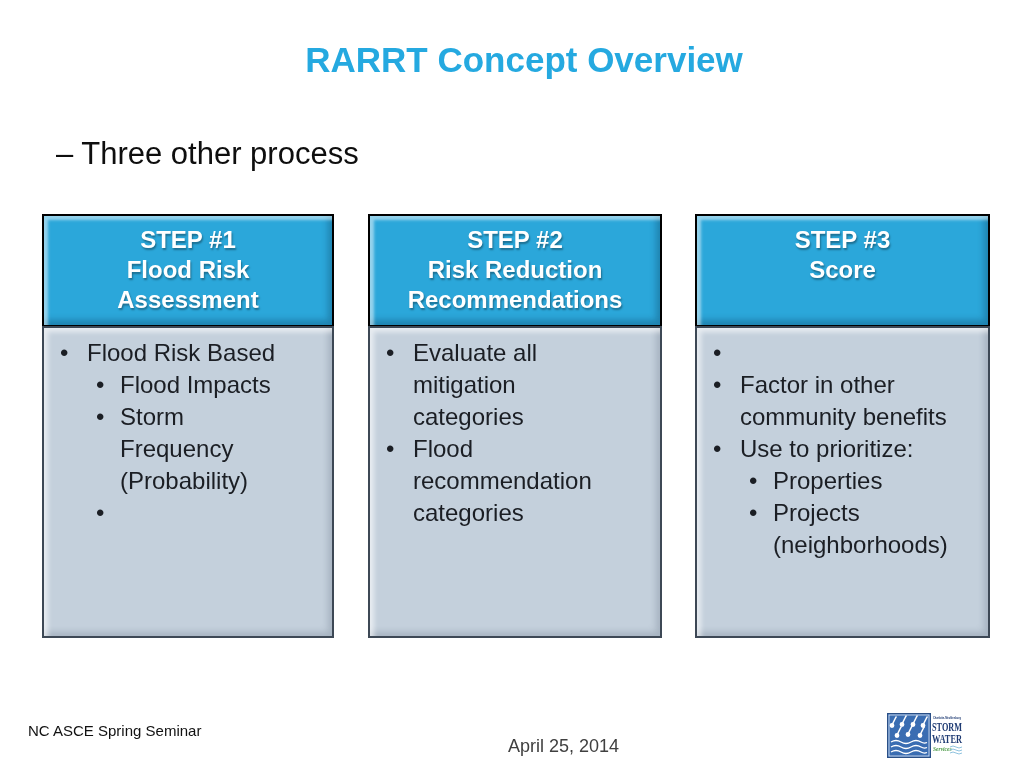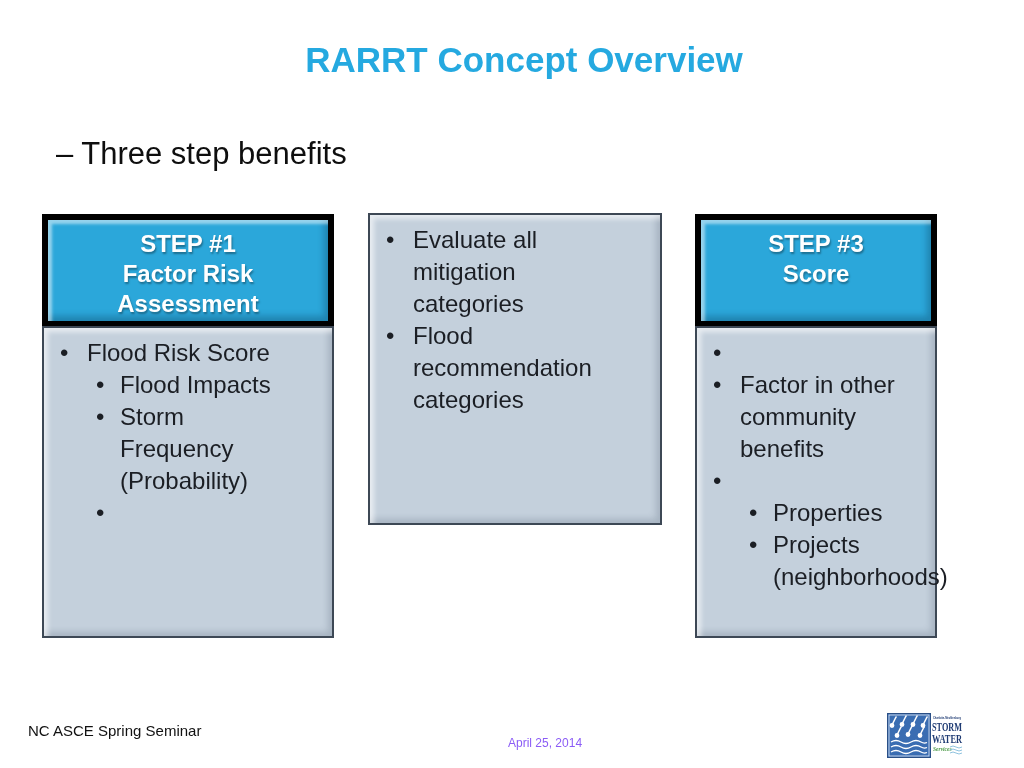--- a/index.html
+++ b/index.html
@@ -13,109 +13,115 @@
   }
   .subtitle{
     position:absolute;top:136px;left:56px;display:flex;align-items:flex-start;
     font-size:31px;color:#0e0e0e;
   }
   .subtitle .dash{margin-right:8px;}
   .boxes{position:absolute;top:214px;left:0;width:1024px;height:426px;}
   .step-box{position:absolute;top:0;}
   .box-header{
     box-sizing:border-box;height:113px;
-    background:#2ba7da;border:6px solid #000000;
+    background:#2ba7da;border:2px solid #000000;
     box-shadow:inset 5px 5px 3px -1px rgba(255,255,255,0.50), inset -5px -6px 6px -1px rgba(0,40,70,0.28);
     text-align:center;padding-top:9px;
     font-size:24px;font-weight:bold;color:#ffffff;line-height:30px;
     text-shadow:1px 2px 2px rgba(0,0,0,0.35);
   }
   .box-body{
     box-sizing:border-box;height:312px;margin-top:-1px;
     background:#c4d0dc;border:2px solid #3d4855;
     box-shadow:inset 5px 5px 5px -1px rgba(255,255,255,0.60), inset -5px -5px 6px -1px rgba(40,55,75,0.18);
     padding-top:9px;font-size:24px;line-height:32px;color:#1b1e24;
   }
   .bullet{display:flex;}
   .bullet .dot{flex:0 0 auto;}
   .bullet.l1{padding-left:16px;padding-right:40px;}
   .bullet.l1 .dot{width:27px;}
   .bullet.l2{margin-left:52px;padding-right:42px;}
   .bullet.l2 .dot{width:24px;}
   .footer-left{position:absolute;top:722px;left:28px;font-size:15px;color:#111111;}
-  .footer-date{position:absolute;top:736px;left:508px;font-size:12px;color:#8b5cf6;}
+  .footer-date{position:absolute;top:736px;left:508px;font-size:18px;color:#404040;}
   .logo{position:absolute;top:712px;left:887px;width:76px;height:47px;}
 </style>
 </head>
 <body>
 
 <div class="slide">
 
   <div class="slide-title">RARRT Concept Overview</div>
 
   <div class="subtitle">
     <span class="dash">–</span>
-    <span>Three step benefits</span>
+    <span>Three other process</span>
   </div>
 
   <div class="boxes">
 
     <div class="step-box" style="left:42px;width:292px;">
       <div class="box-header">
         <div>STEP #1</div>
-        <div>Factor Risk</div>
+        <div>Flood Risk</div>
         <div>Assessment</div>
       </div>
       <div class="box-body">
         <div class="bullet l1">
             <span class="dot">•</span>
-            <span>Flood Risk Score</span>
+            <span>Flood Risk Based</span>
           </div>
         <div class="bullet l2">
             <span class="dot">•</span>
             <span>Flood Impacts</span>
           </div>
         <div class="bullet l2">
             <span class="dot">•</span>
             <span>Storm Frequency (Probability)</span>
           </div>
         <div class="bullet l2">
             <span class="dot">•</span>
           </div>
       </div>
     </div>
 
     <div class="step-box" style="left:368px;width:294px;">
+      <div class="box-header">
+        <div>STEP #2</div>
+        <div>Risk Reduction</div>
+        <div>Recommendations</div>
+      </div>
       <div class="box-body">
         <div class="bullet l1">
             <span class="dot">•</span>
             <span>Evaluate all mitigation categories</span>
           </div>
         <div class="bullet l1">
             <span class="dot">•</span>
             <span>Flood recommendation categories</span>
           </div>
       </div>
     </div>
 
-    <div class="step-box" style="left:695px;width:242px;">
+    <div class="step-box" style="left:695px;width:295px;">
       <div class="box-header">
         <div>STEP #3</div>
         <div>Score</div>
       </div>
       <div class="box-body">
         <div class="bullet l1">
             <span class="dot">•</span>
           </div>
         <div class="bullet l1">
             <span class="dot">•</span>
             <span>Factor in other community benefits</span>
           </div>
         <div class="bullet l1">
             <span class="dot">•</span>
+            <span>Use to prioritize:</span>
           </div>
         <div class="bullet l2">
             <span class="dot">•</span>
             <span>Properties</span>
           </div>
         <div class="bullet l2">
             <span class="dot">•</span>
             <span>Projects (neighborhoods)</span>
           </div>
       </div>

